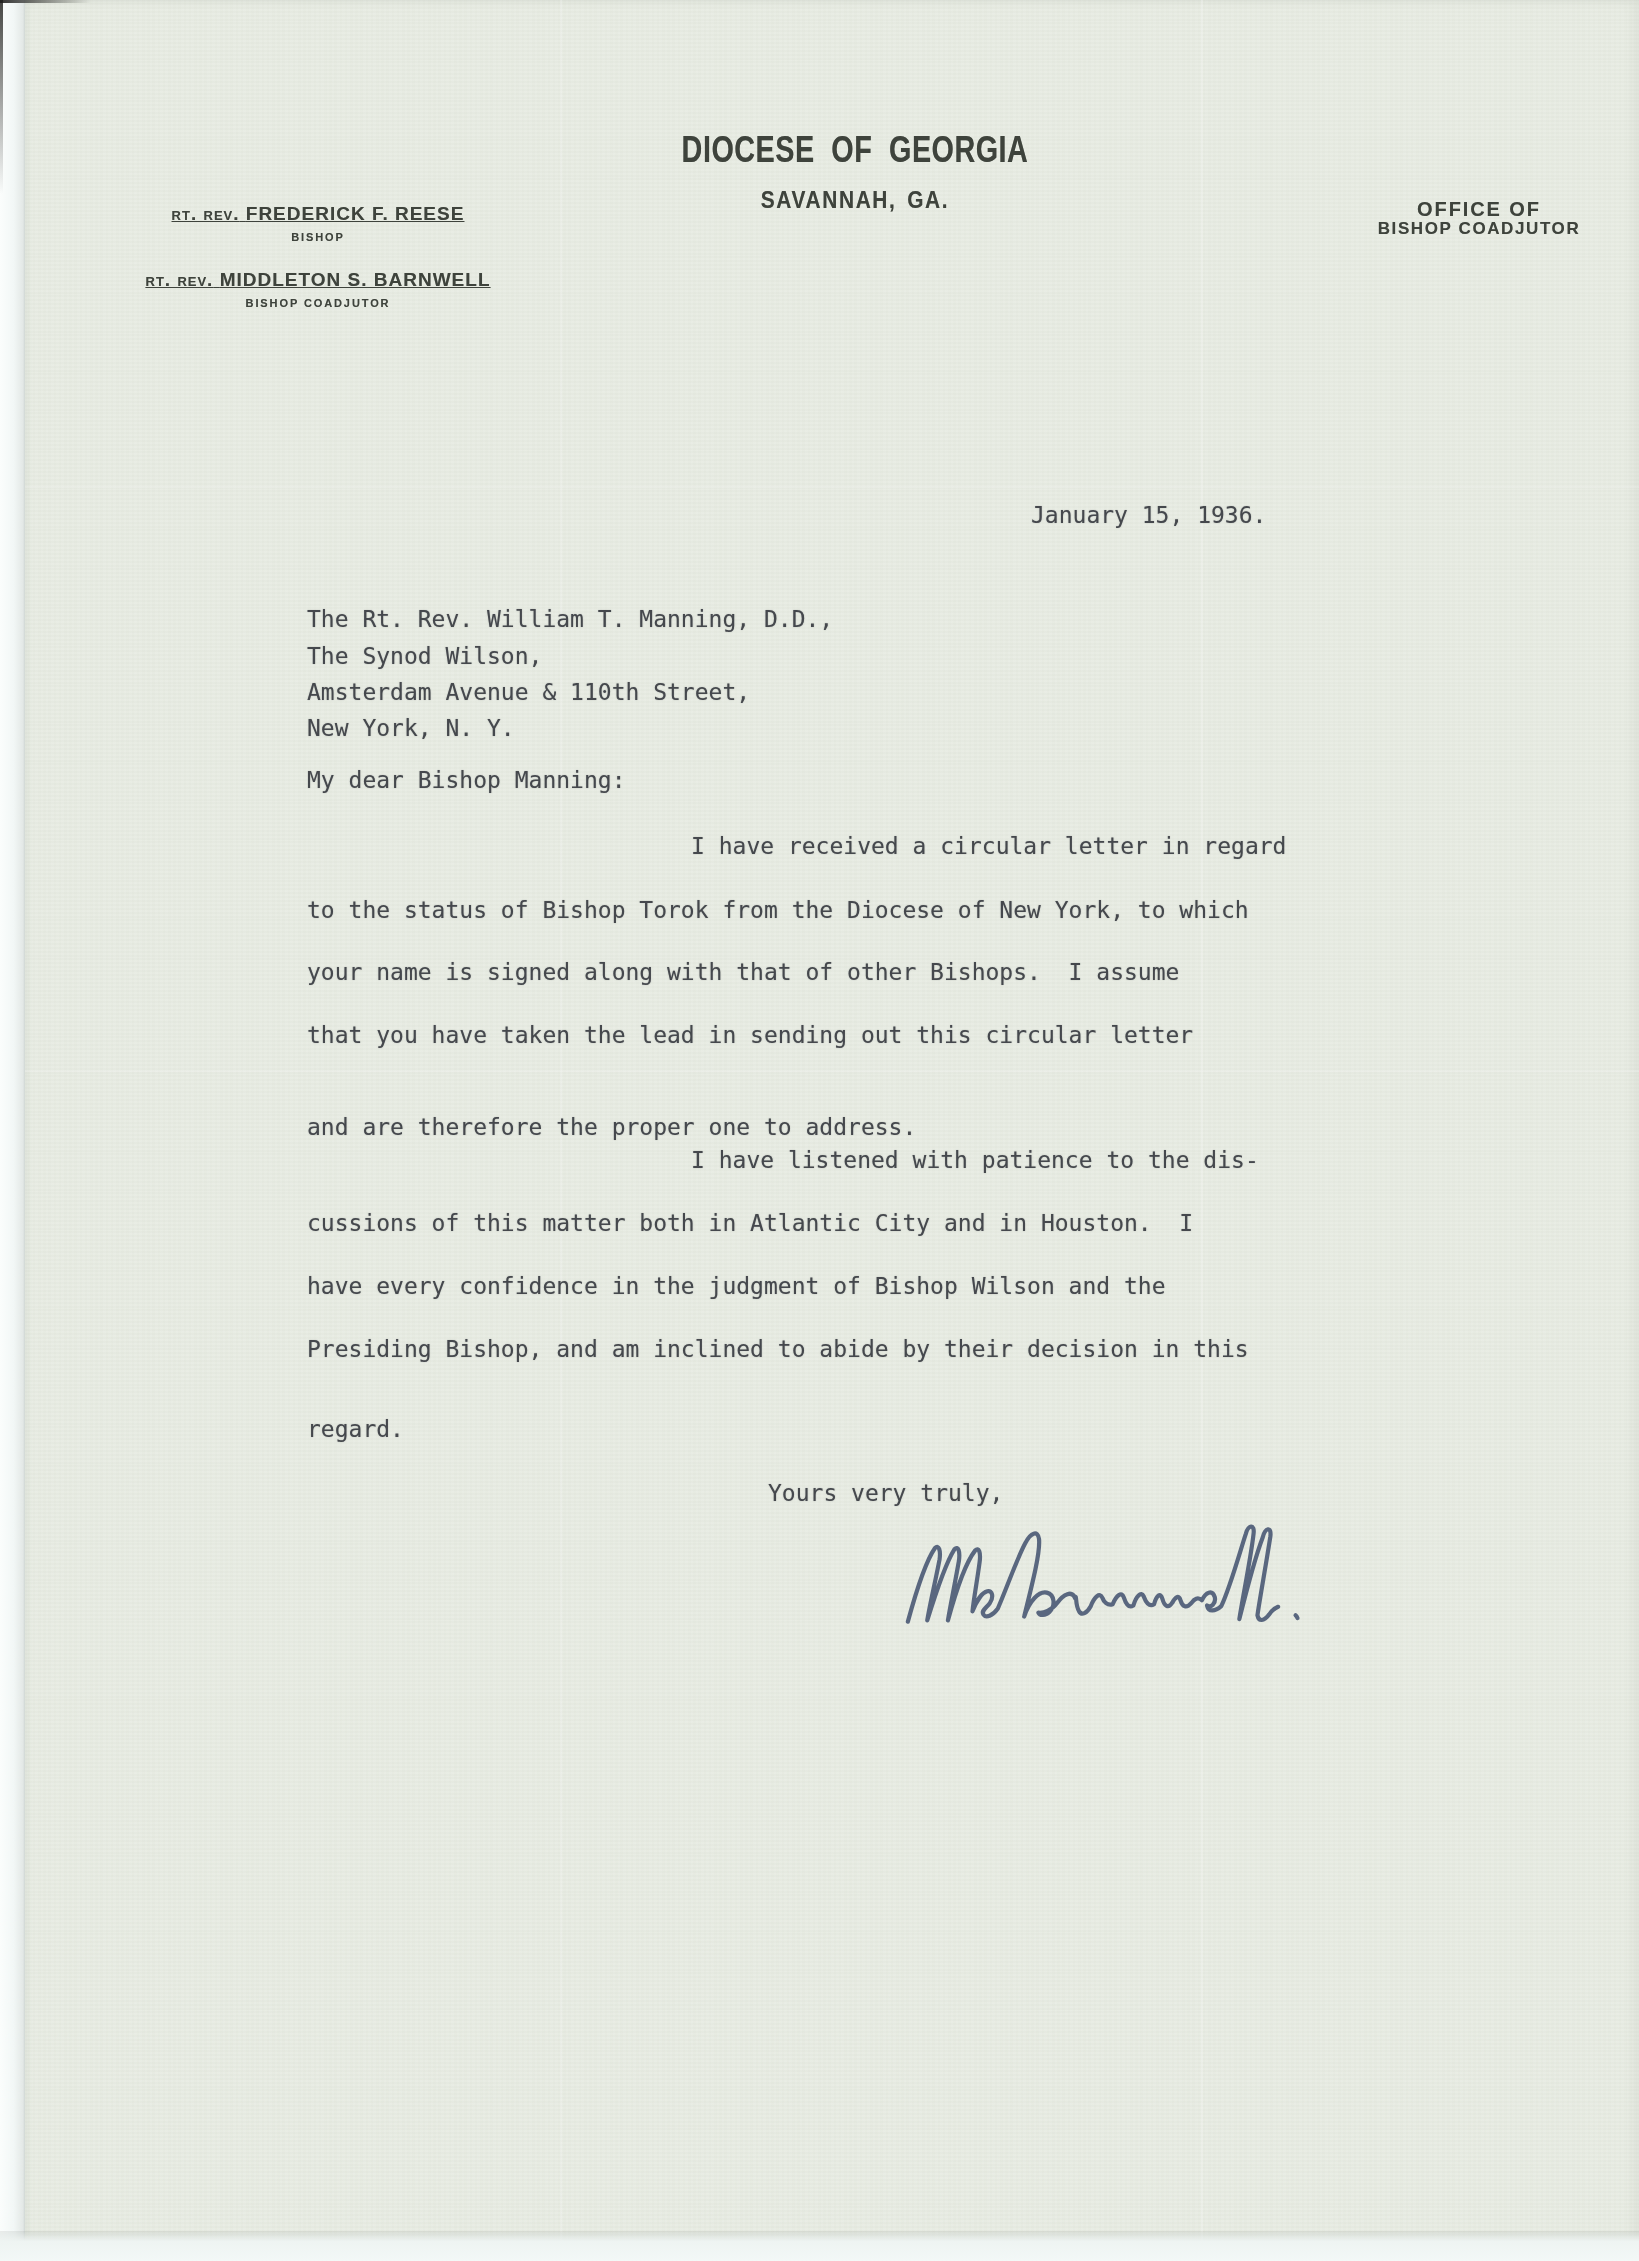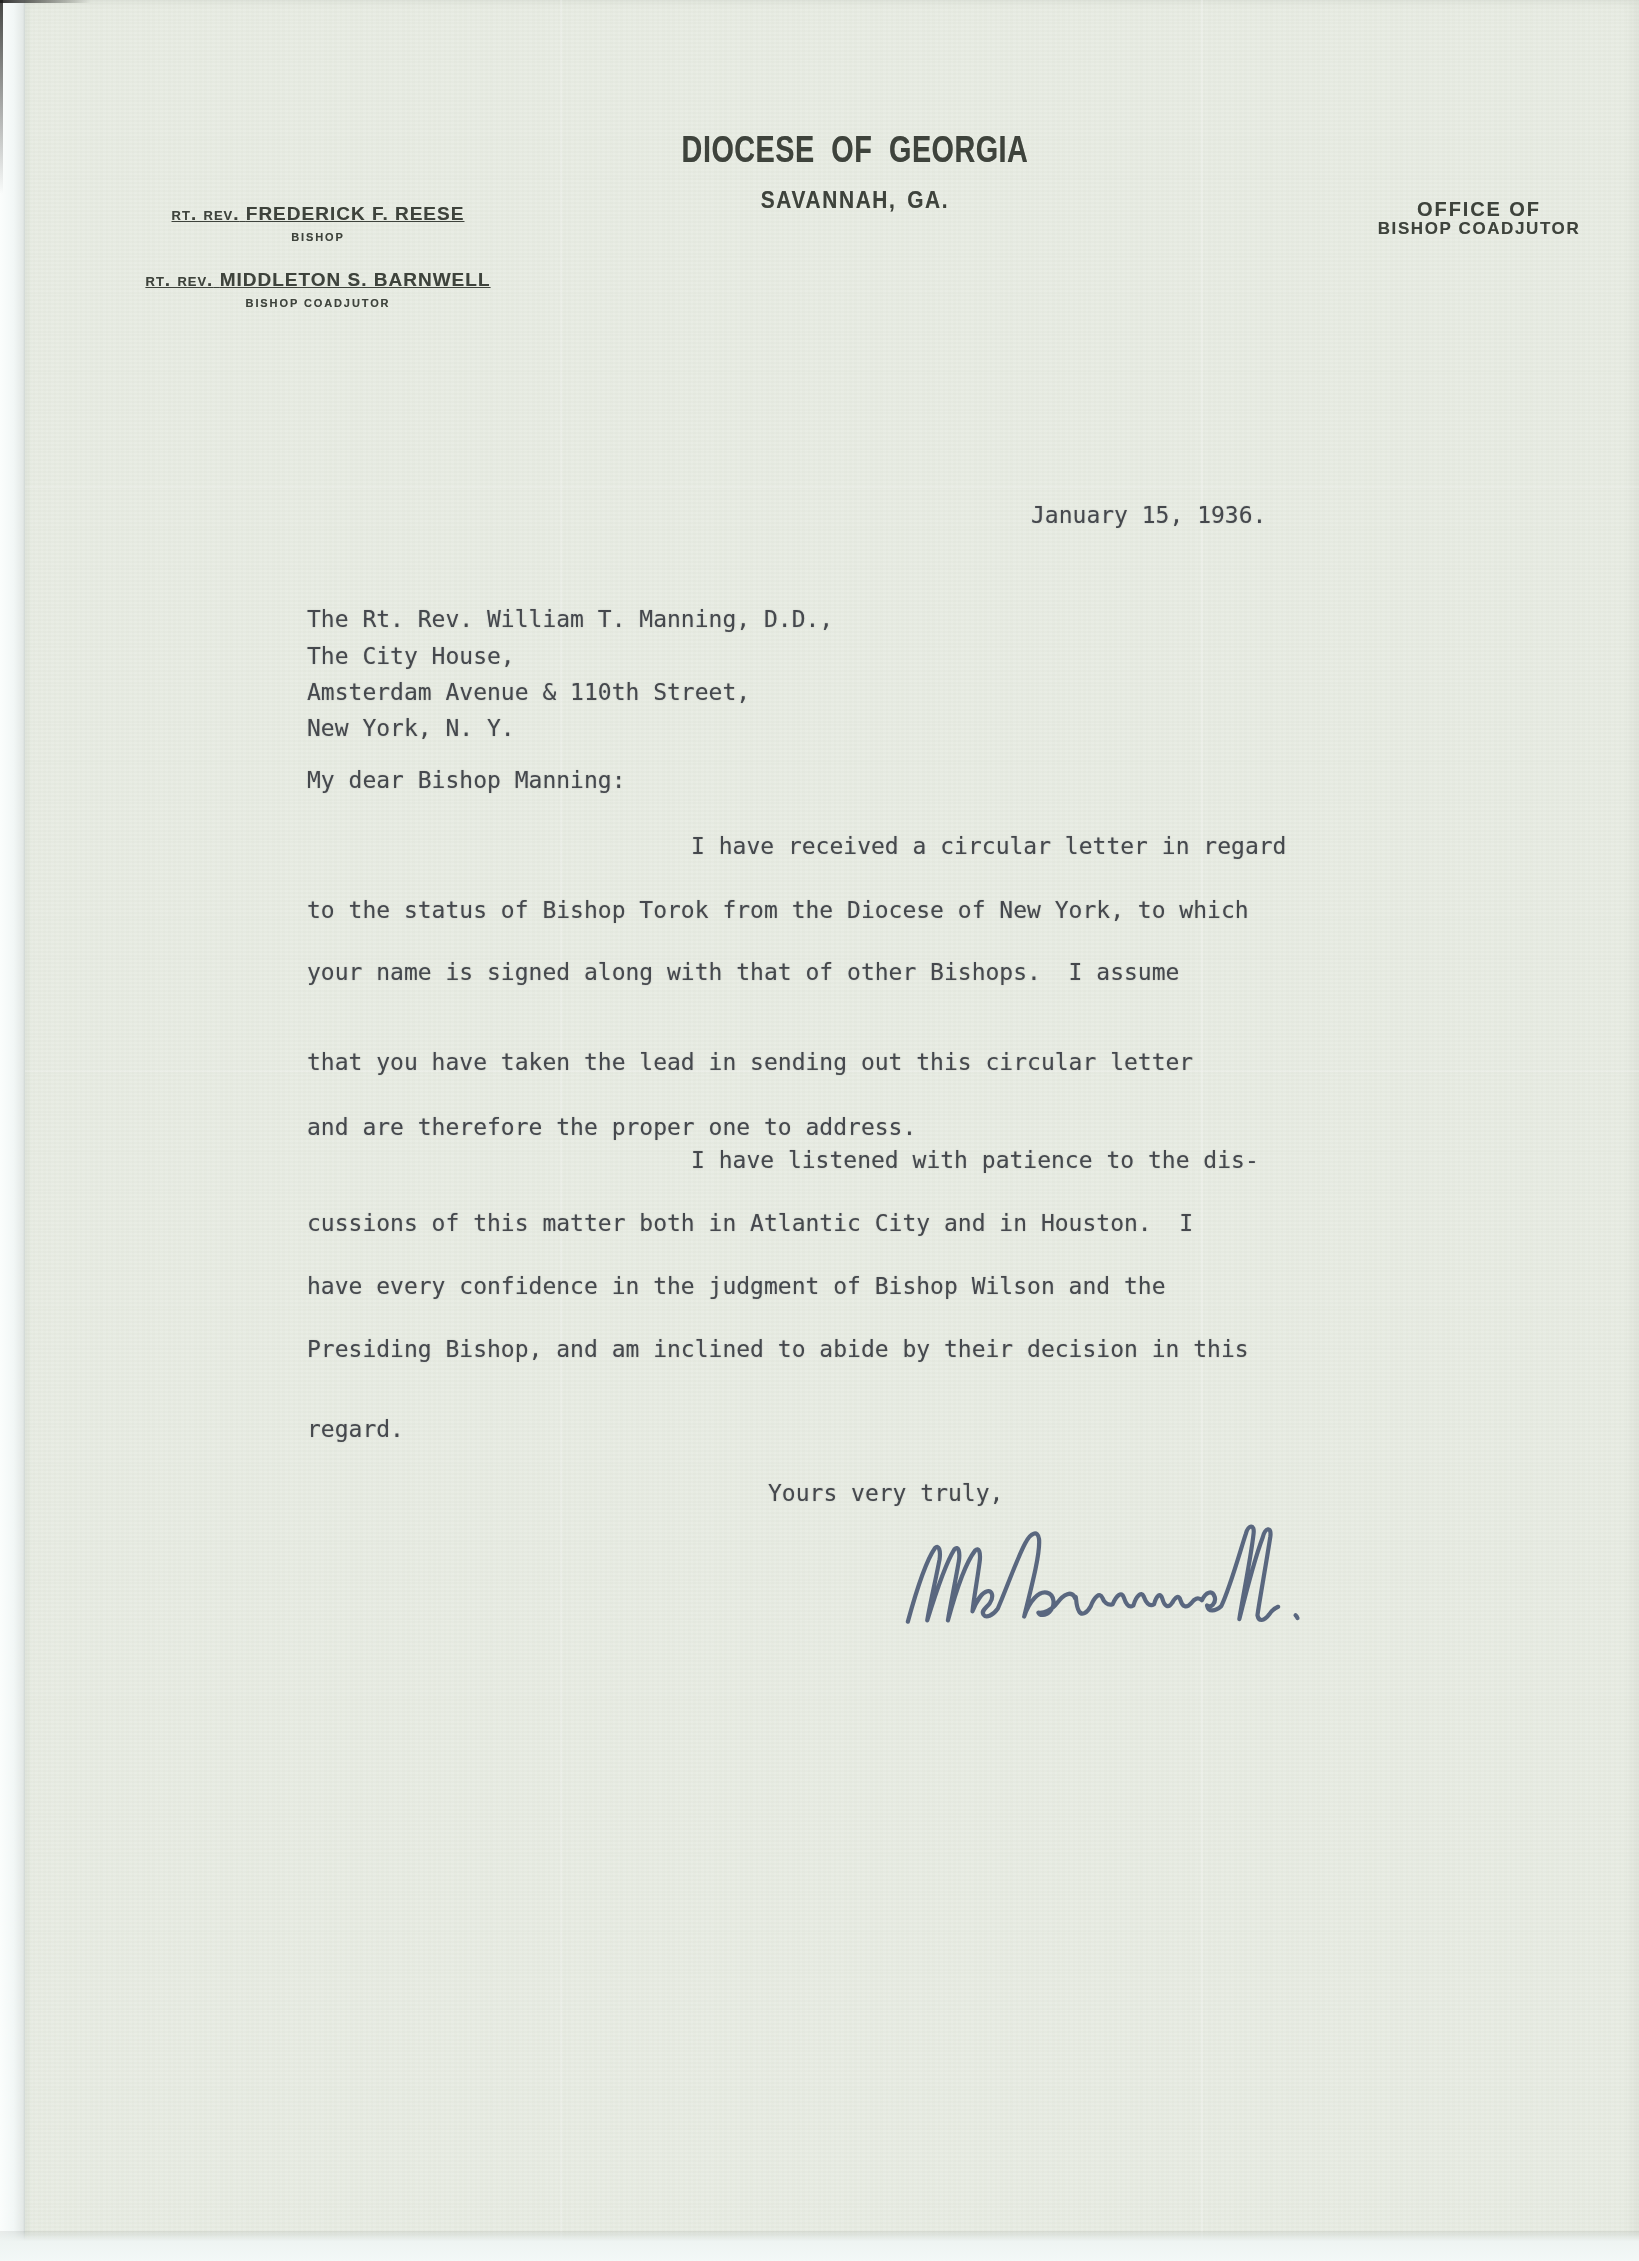--- a/index.html
+++ b/index.html
@@ -96,30 +96,30 @@
 
 <div class="lh lh-name lh-center" style="left:318px; top:269px"><span class="sc">Rt. Rev.</span> <span>MIDDLETON S. BARNWELL</span></div>
 <div class="lh lh-sub lh-center" style="left:318px; top:297px">BISHOP COADJUTOR</div>
 
 <div class="lh lh-office1 lh-center" style="left:1479px; top:198px">OFFICE OF</div>
 <div class="lh lh-office2 lh-center" style="left:1479px; top:219px">BISHOP COADJUTOR</div>
 
 <div class="t" style="left:1031px; top:503px">January 15, 1936.</div>
 
 <div class="t" style="left:307px; top:607px">The Rt. Rev. William T. Manning, D.D.,</div>
-<div class="t" style="left:307px; top:644px">The City House,</div>
+<div class="t" style="left:307px; top:644px">The Synod Wilson,</div>
 <div class="t" style="left:307px; top:680px">Amsterdam Avenue &amp; 110th Street,</div>
 <div class="t" style="left:307px; top:716px">New York, N. Y.</div>
 
 <div class="t" style="left:307px; top:768px">My dear Bishop Manning:</div>
 
 <div class="t" style="left:691px; top:834px">I have received a circular letter in regard</div>
 <div class="t" style="left:307px; top:898px">to the status of Bishop Torok from the Diocese of New York, to which</div>
 <div class="t" style="left:307px; top:960px">your name is signed along with that of other Bishops.  I assume</div>
-<div class="t" style="left:307px; top:1050px">that you have taken the lead in sending out this circular letter</div>
+<div class="t" style="left:307px; top:1023px">that you have taken the lead in sending out this circular letter</div>
 <div class="t" style="left:307px; top:1115px">and are therefore the proper one to address.</div>
 
 <div class="t" style="left:691px; top:1148px">I have listened with patience to the dis-</div>
 <div class="t" style="left:307px; top:1211px">cussions of this matter both in Atlantic City and in Houston.  I</div>
 <div class="t" style="left:307px; top:1274px">have every confidence in the judgment of Bishop Wilson and the</div>
 <div class="t" style="left:307px; top:1337px">Presiding Bishop, and am inclined to abide by their decision in this</div>
 <div class="t" style="left:307px; top:1417px">regard.</div>
 
 <div class="t" style="left:768px; top:1481px">Yours very truly,</div>
 

